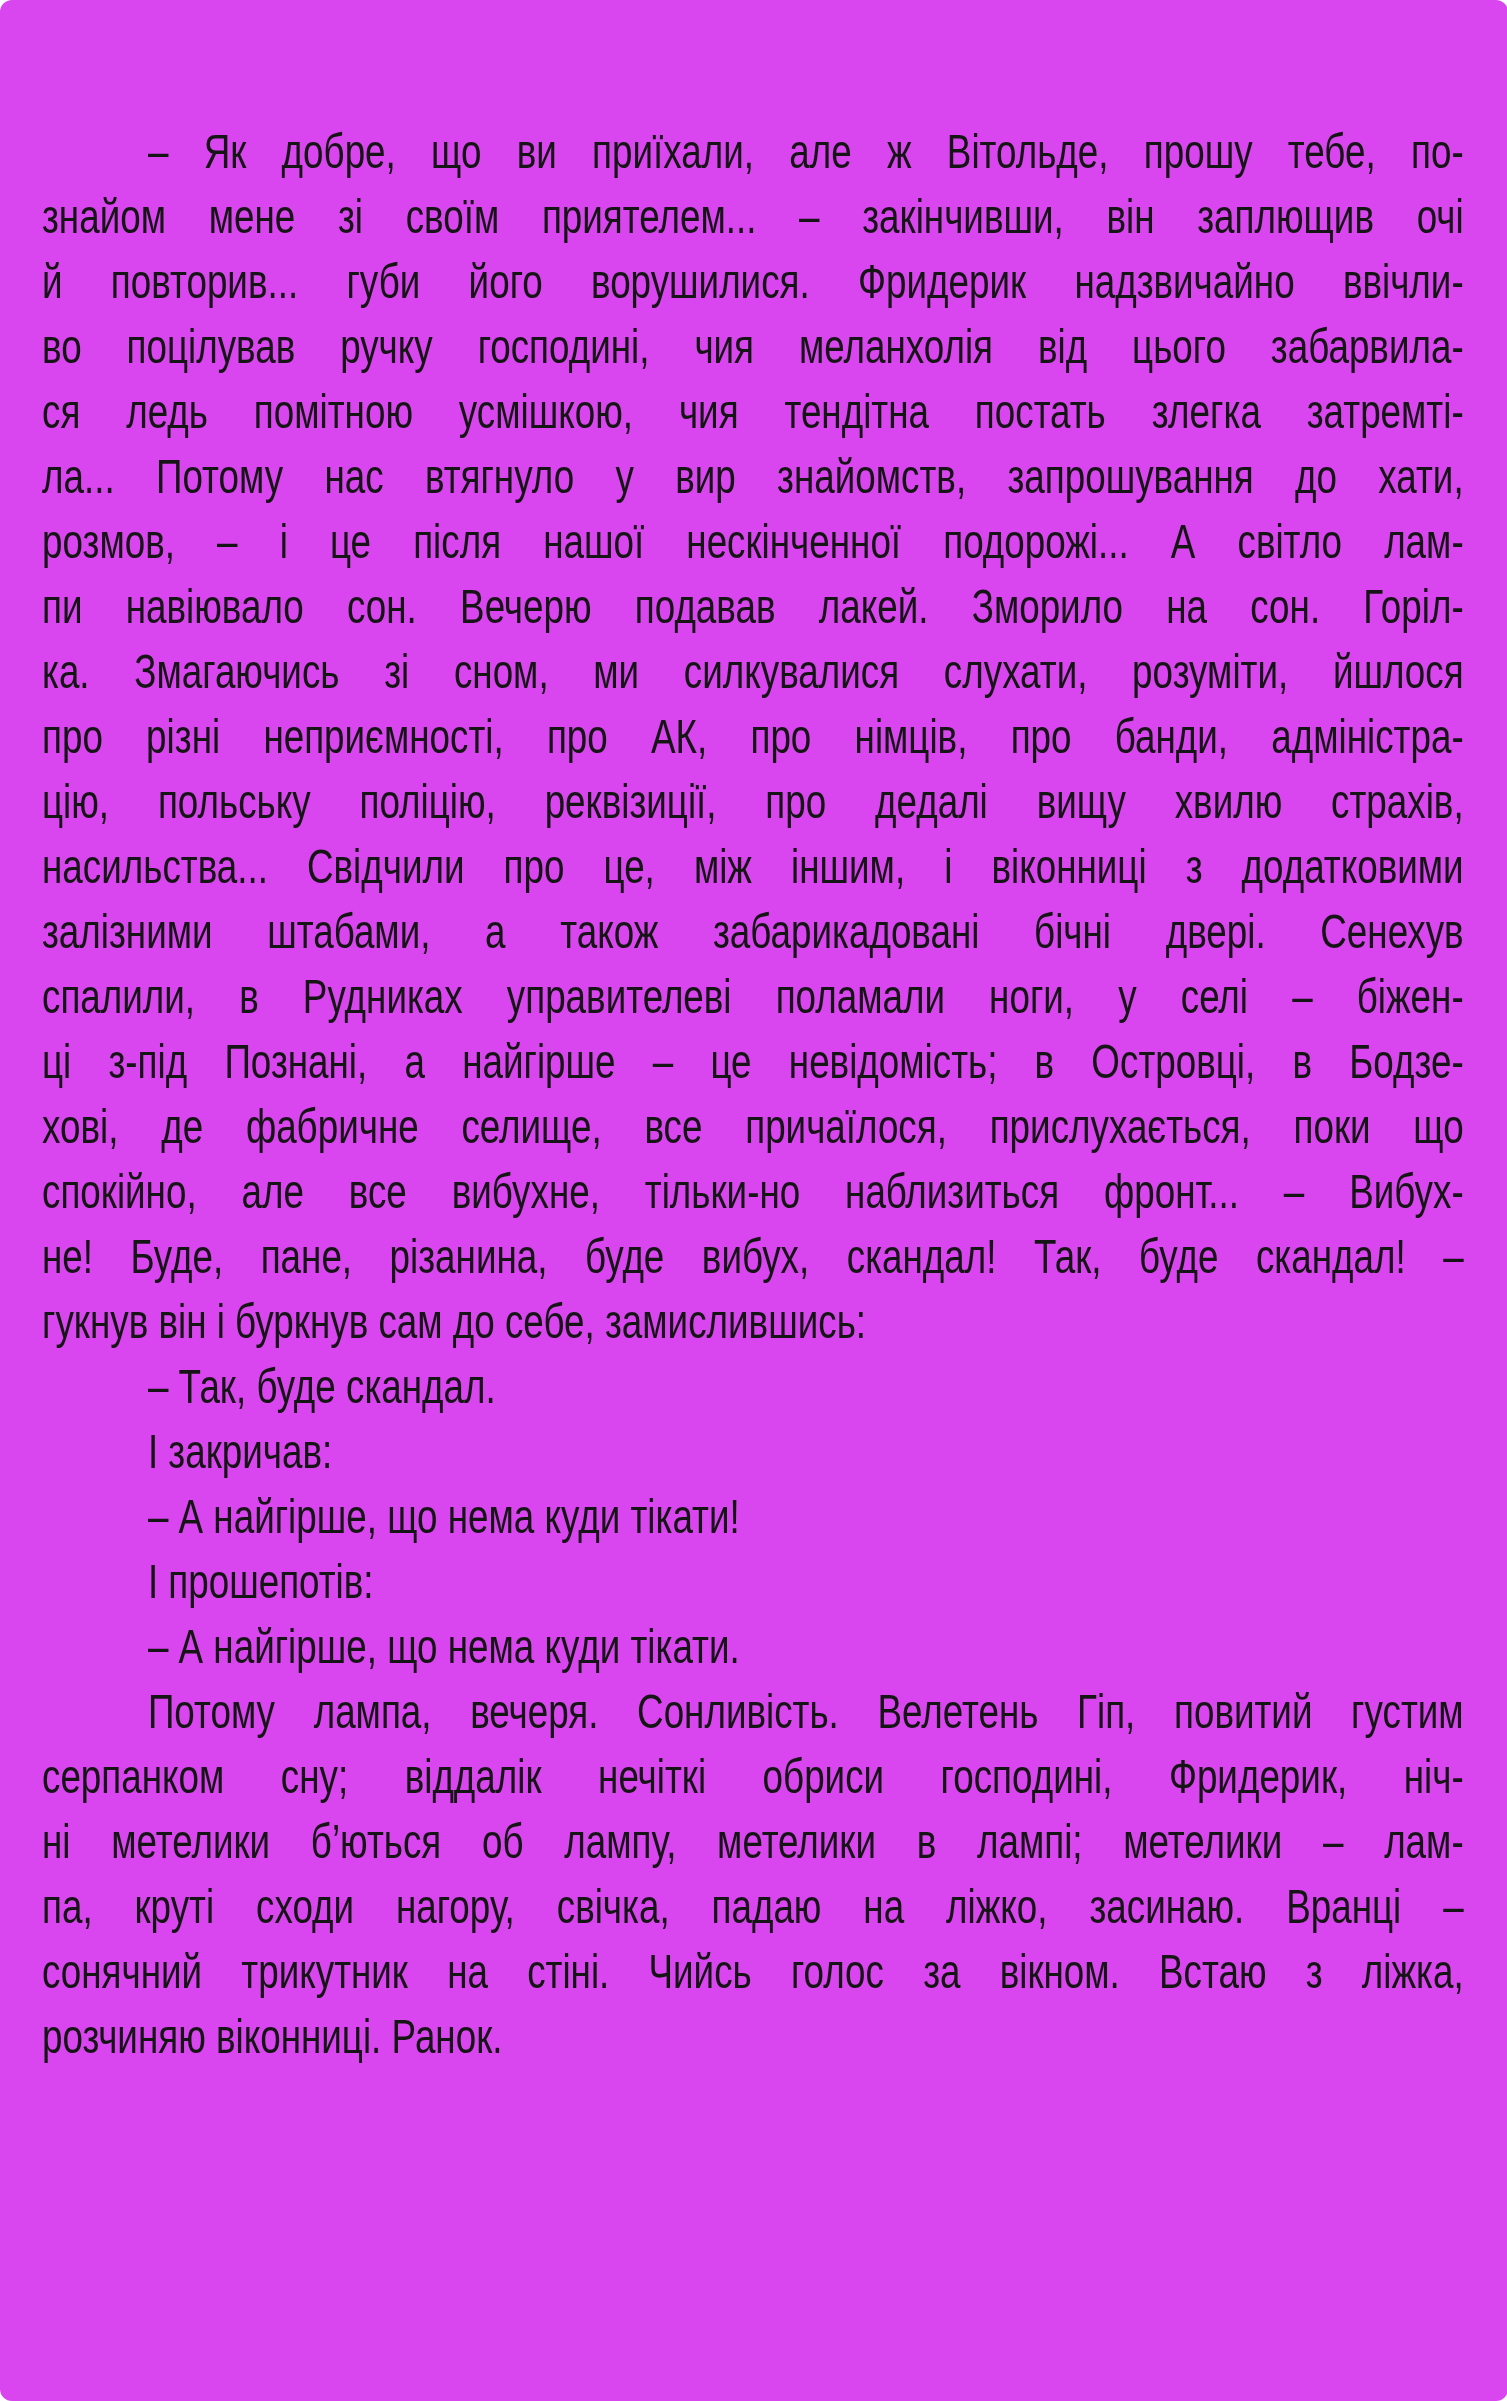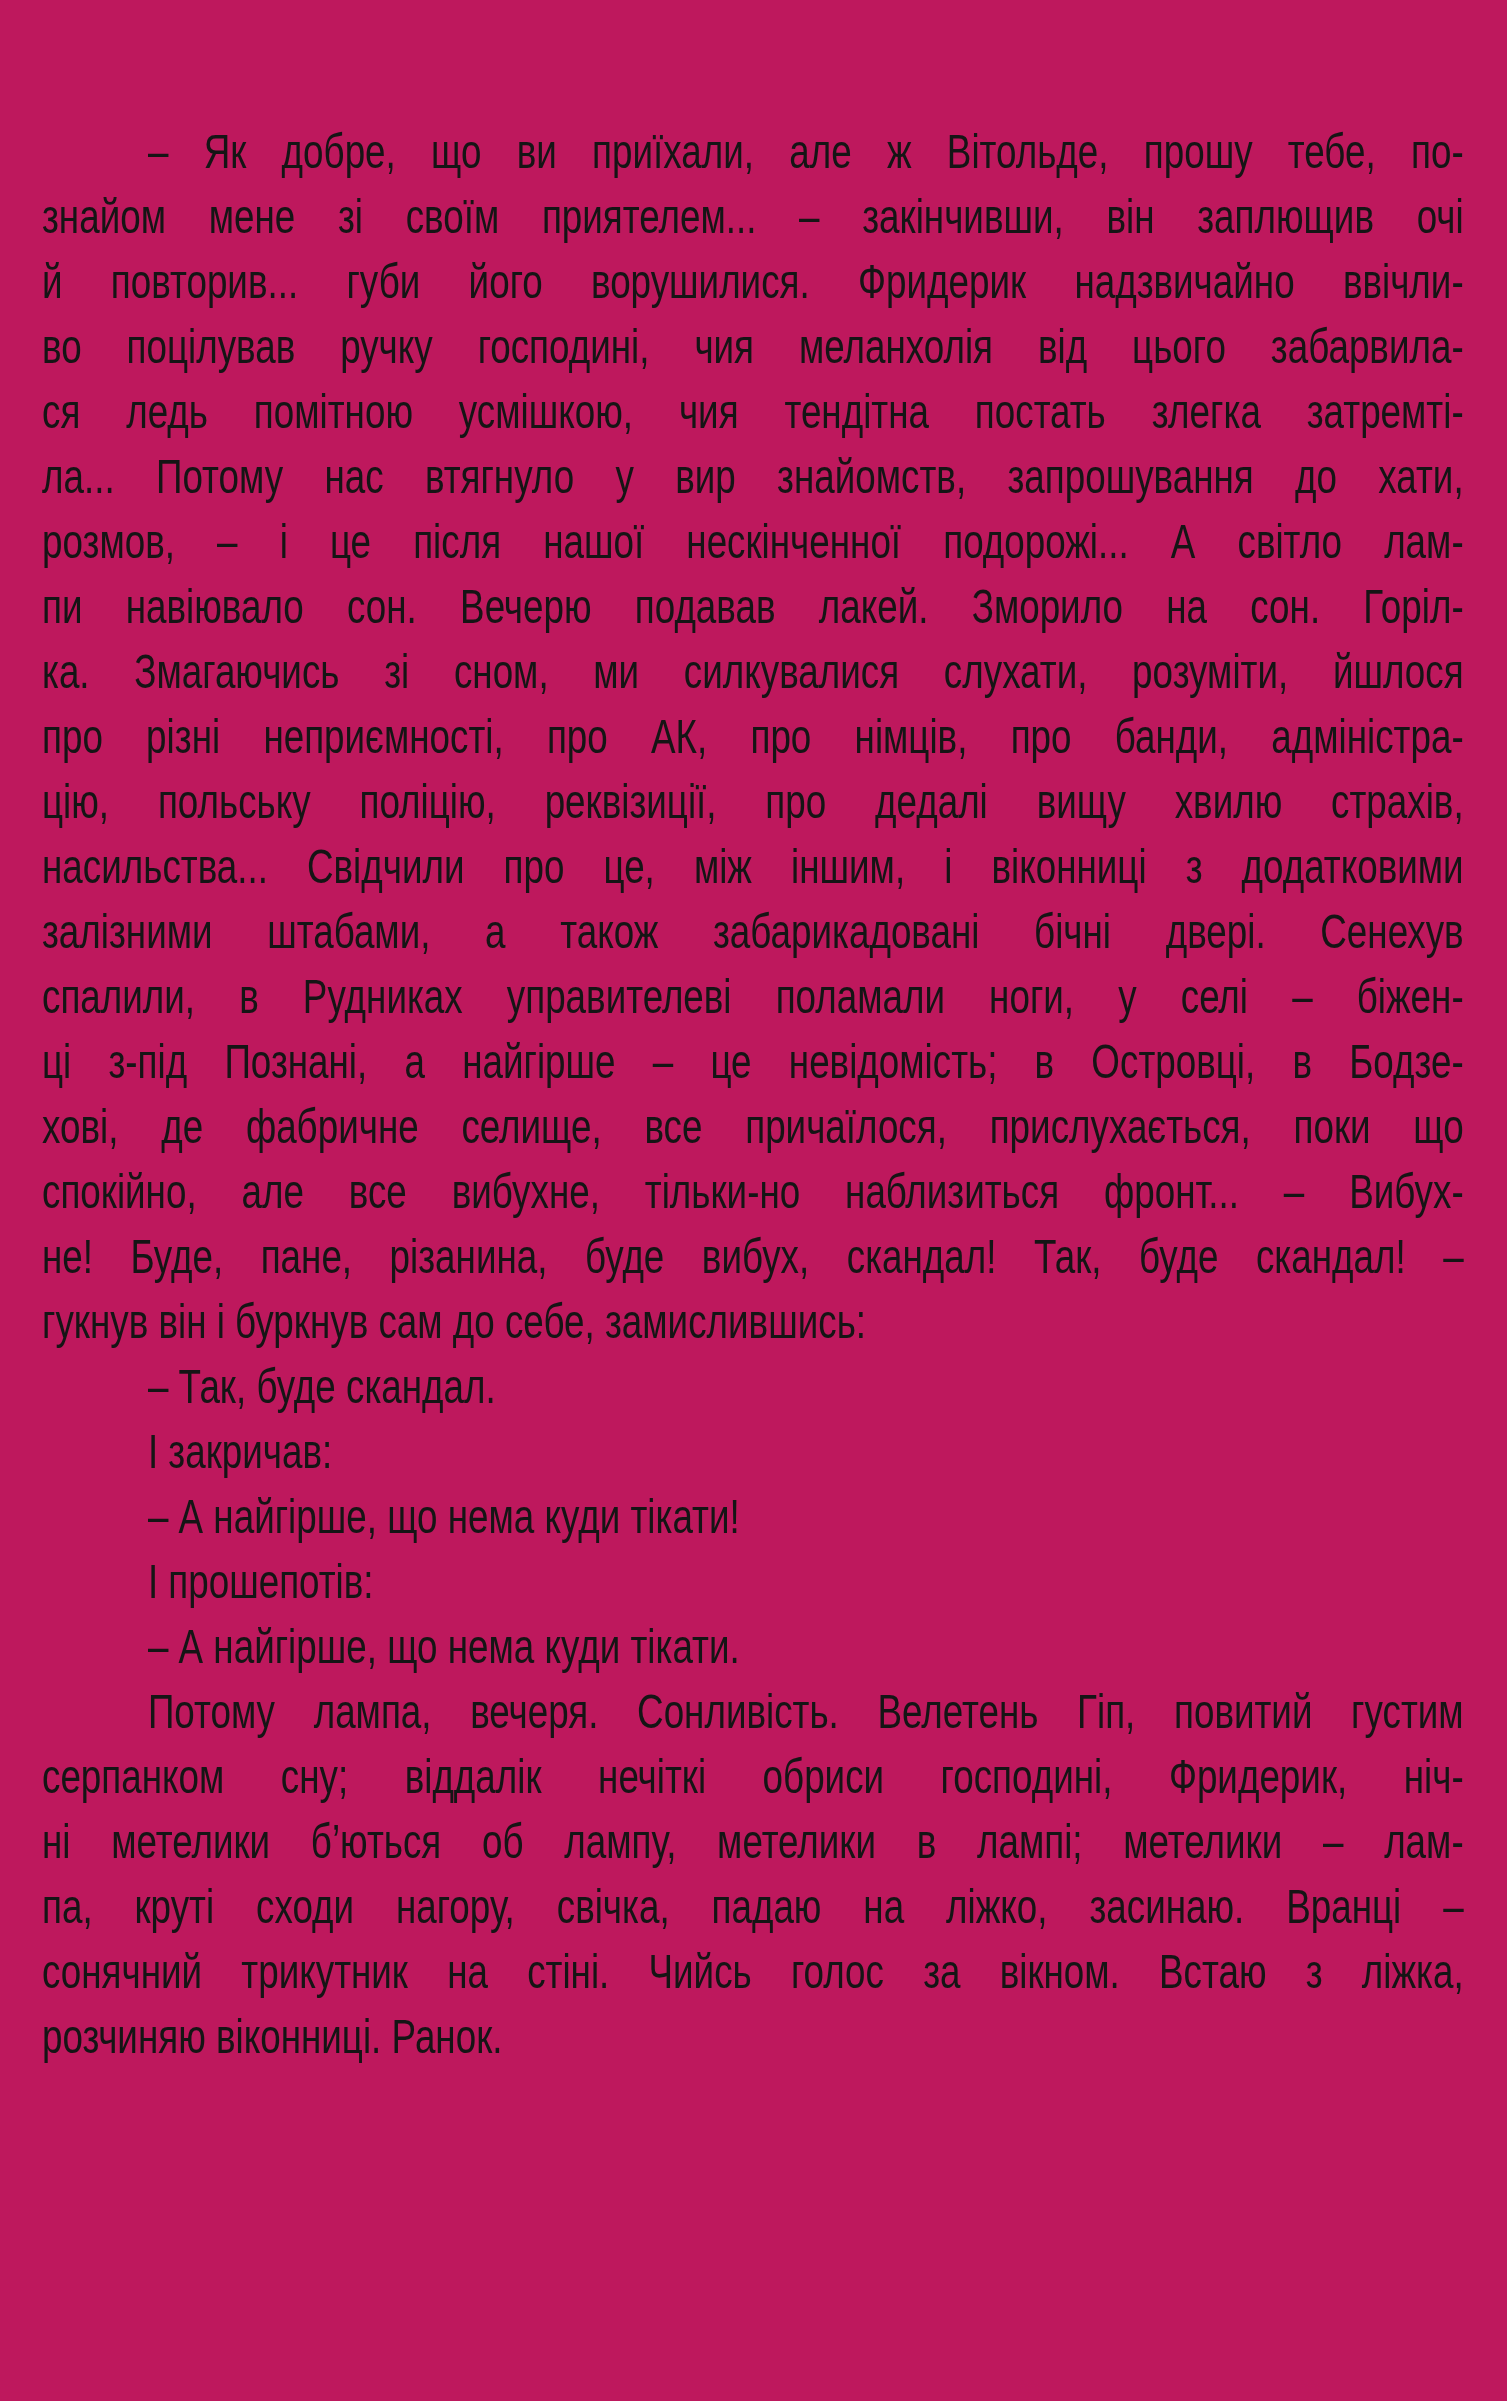--- a/index.html
+++ b/index.html
@@ -8,21 +8,22 @@
     height: 2401px;
     background: #ffffff;
     color: #151515;
     font-family: "Liberation Sans", "DejaVu Sans", sans-serif;
     position: relative;
     overflow: hidden;
   }
   .page {
     position: absolute;
     inset: 0;
-    background: #be185d;
+    background: #d946ef;
+    border-radius: 12px;
   }
   .text-block {
     position: absolute;
     left: 42px;
     top: 119px;
   }
   
   .line {
     width: 1893px;
     transform: scaleX(0.751);

